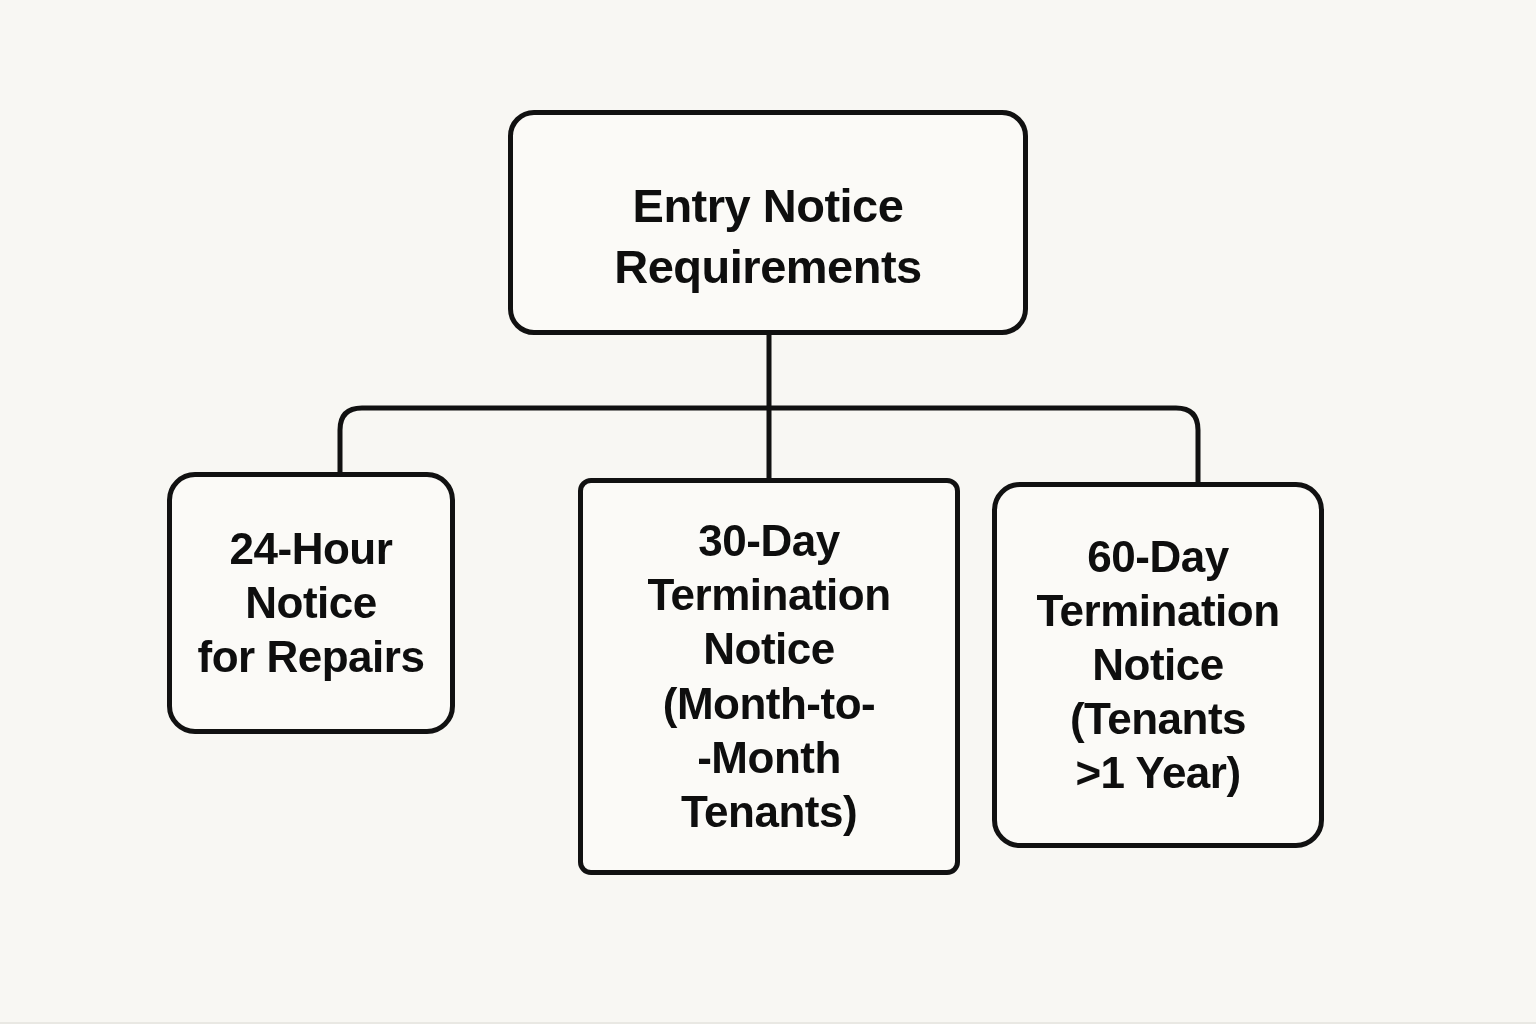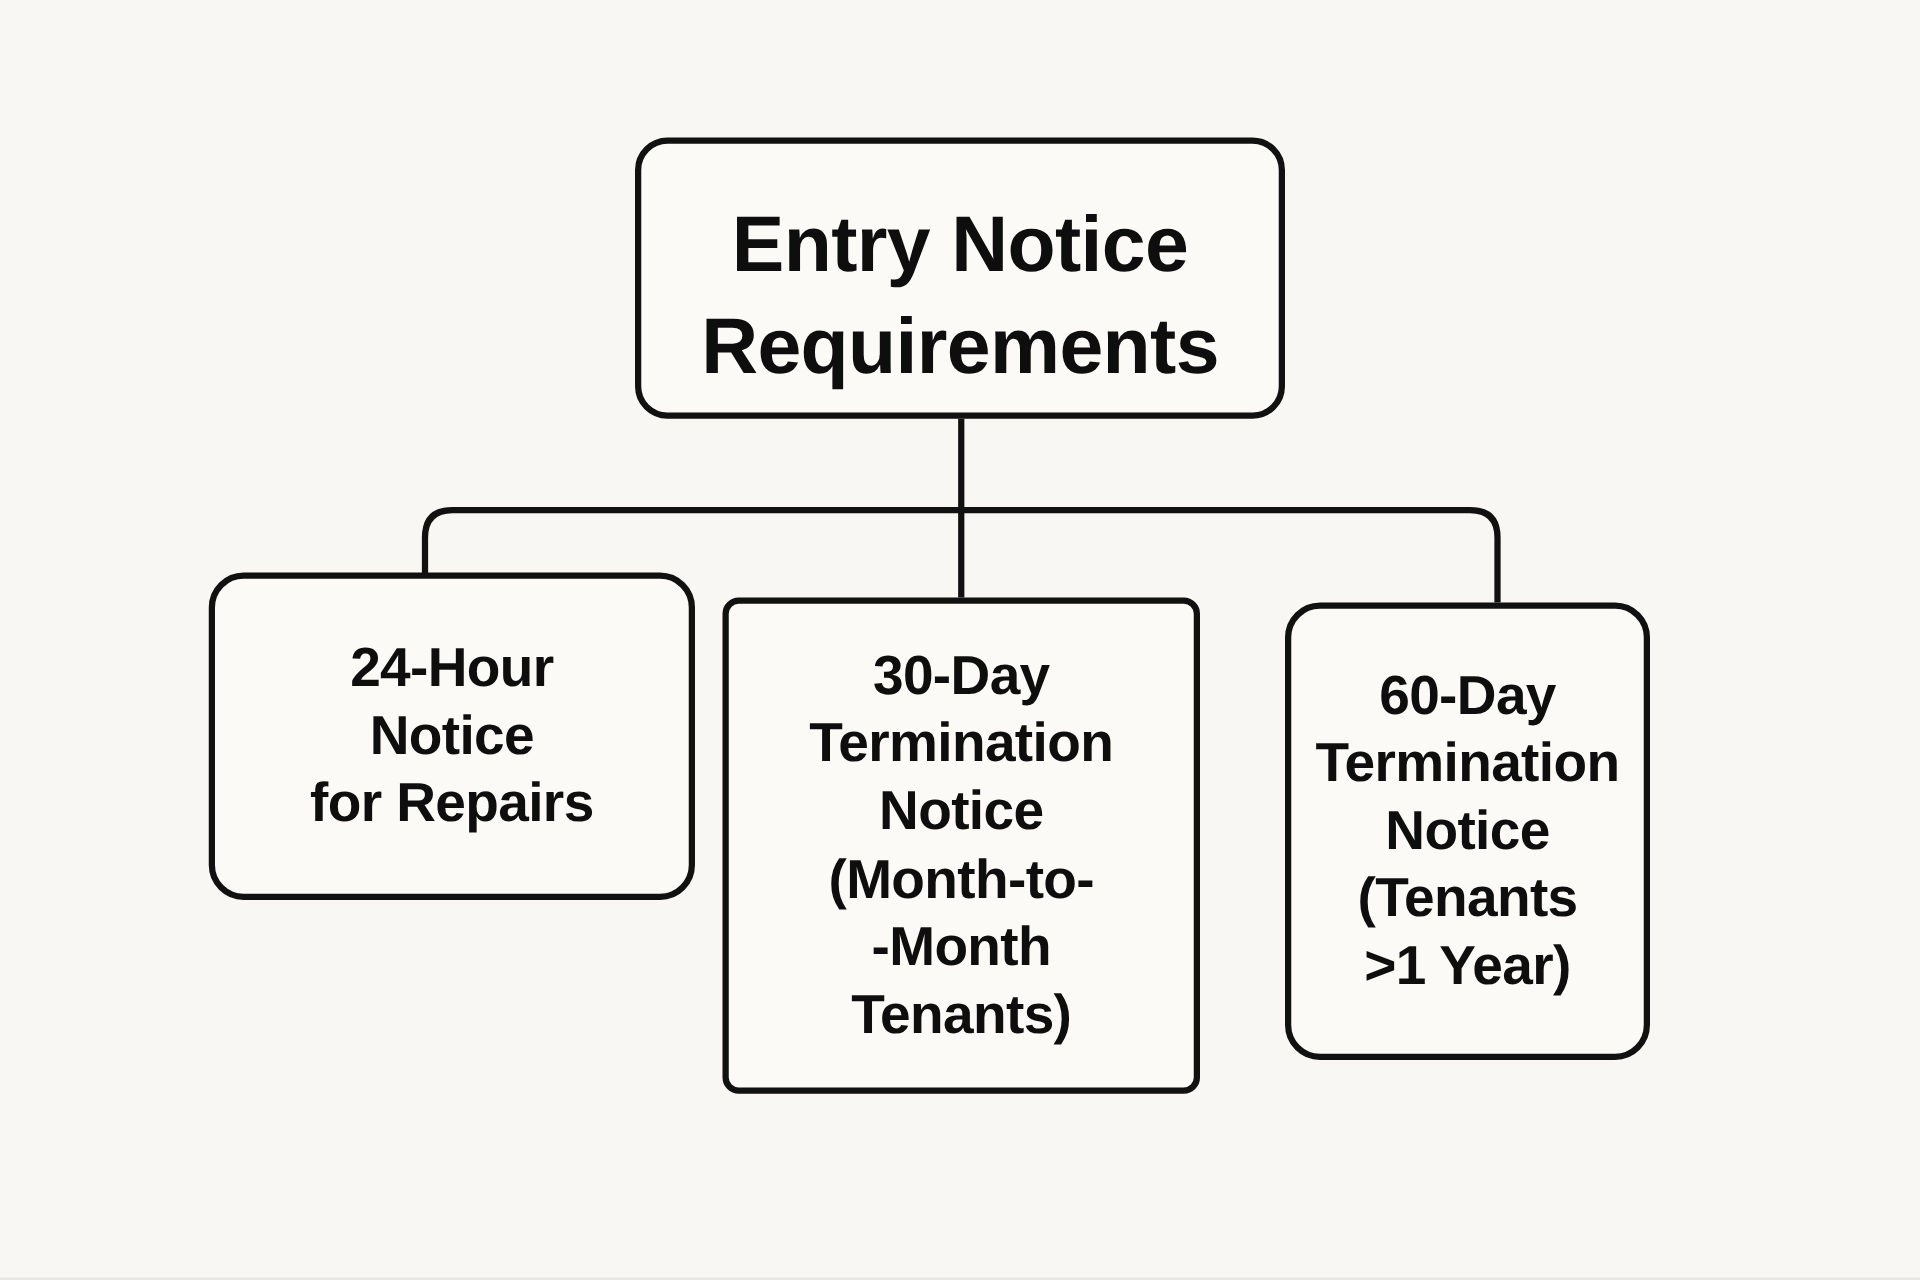--- a/index.html
+++ b/index.html
@@ -46,46 +46,46 @@
     letter-spacing: -0.5px;
   }
   .node-root {
     left: 508px;
     top: 110px;
     width: 520px;
     height: 225px;
     border-radius: 26px;
   }
   .node-root .label {
-    font-size: 63px;
+    font-size: 47px;
     line-height: 1.28;
     margin-top: 28px;
   }
   .node-child .label {
     font-size: 44px;
     line-height: 1.23;
   }
   .node-child-0 {
     left: 167px;
-    top: 458px;
-    width: 389px;
+    top: 472px;
+    width: 288px;
     height: 262px;
     border-radius: 28px;
   }
   .node-child-1 {
     left: 578px;
     top: 478px;
     width: 382px;
     height: 397px;
     border-radius: 13px;
   }
   .node-child-2 {
-    left: 1028px;
+    left: 992px;
     top: 482px;
-    width: 292px;
+    width: 332px;
     height: 366px;
     border-radius: 28px;
   }
 </style>
 </head>
 <body>
 
 <div class="canvas">
 
   <svg class="connectors" viewBox="0 0 1536 1024" xmlns="http://www.w3.org/2000/svg">

